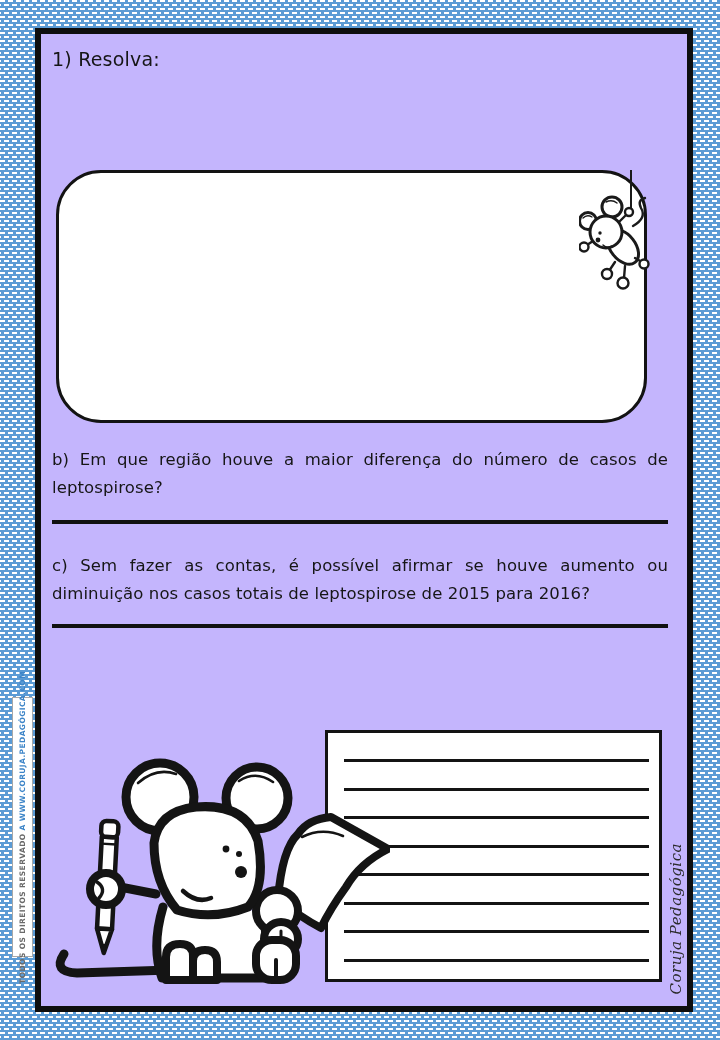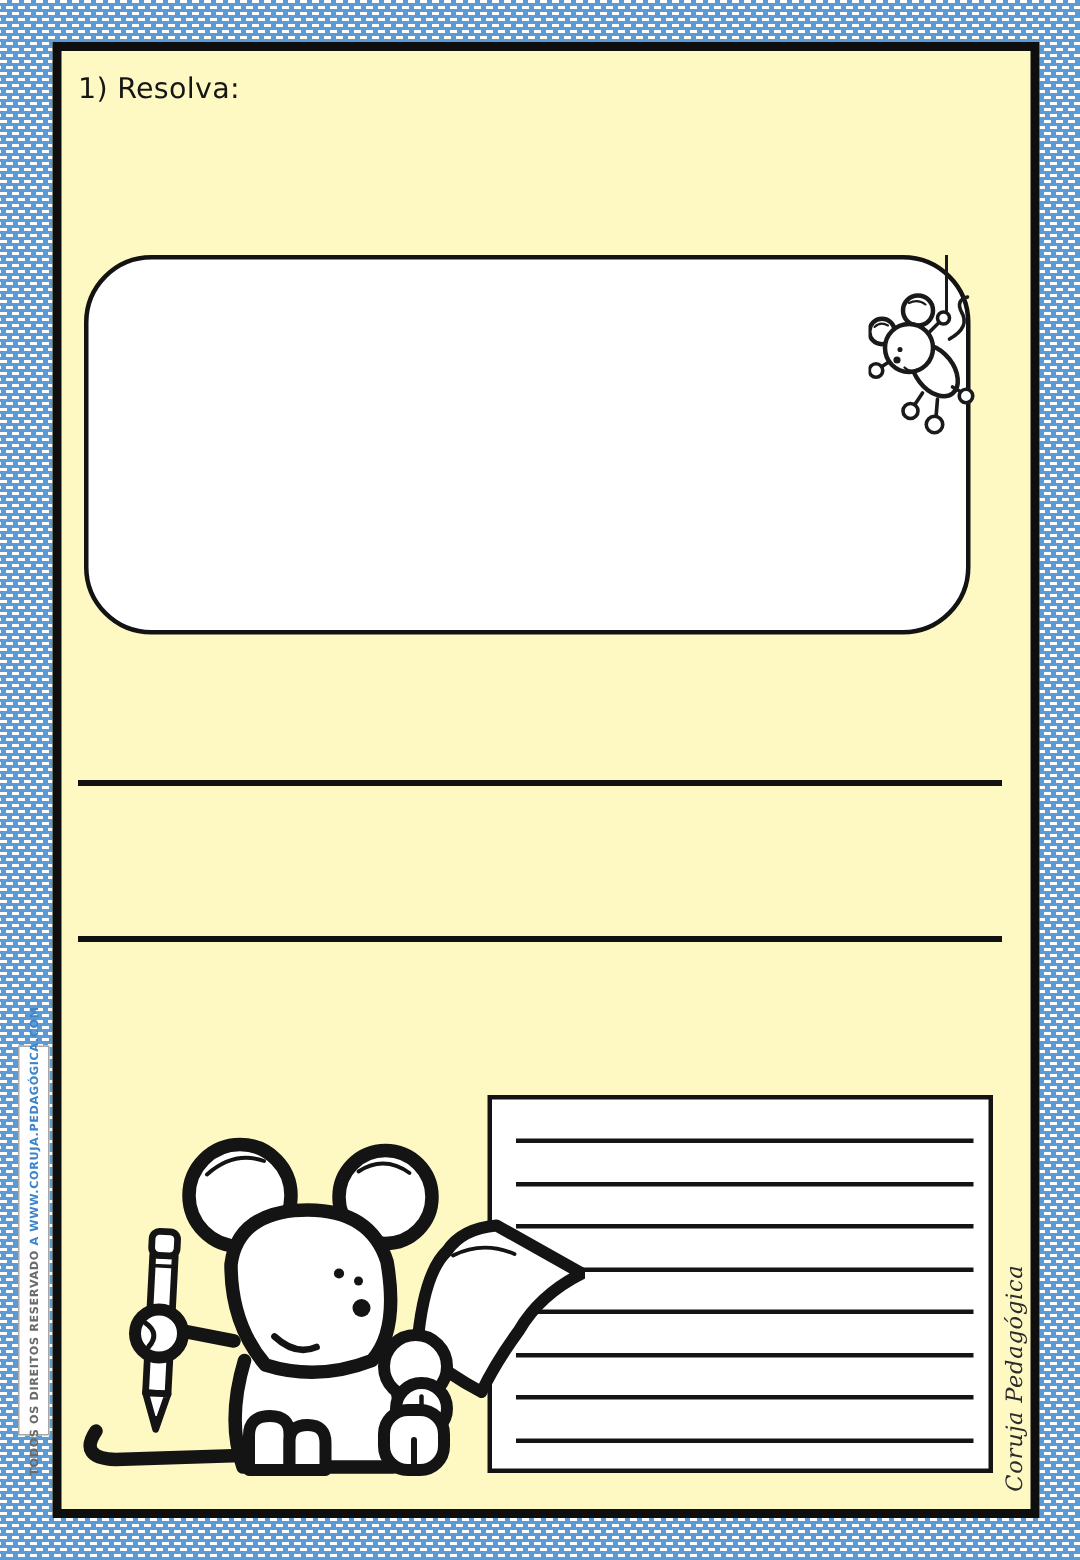--- a/index.html
+++ b/index.html
@@ -17,21 +17,21 @@
       conic-gradient(at 5px 2px, rgba(0,0,0,0) 270deg, #ffffff 270deg),
       conic-gradient(at 5px 2px, rgba(0,0,0,0) 270deg, #ffffff 270deg);
     background-size:8px 8px, 8px 8px;
     background-position:0 0, 4px 4px;
     position:relative;
   }
   .page{
     position:absolute;
     left:35px; top:28px;
     width:646px; height:972px;
-    background:#fef9c3;
+    background:#c4b5fd;
     border:6px solid #0e0e0e;
     box-sizing:content-box;
   }
   .page-inner{position:absolute;inset:0;}
   .page-title{
     position:absolute; left:11px; top:14px;
     font-size:19px; color:var(--ink); letter-spacing:.2px;
   }
   .qtext{
     position:absolute; left:11px; width:616px;
@@ -128,22 +128,24 @@
           <circle cx="27" cy="62" r="16" fill="#ffffff" stroke-width="3"></circle>
           <path d="M4,48 Q8,44 13,47" stroke-width="1.4"></path>
           <path d="M27,32 Q33,29 38,33" stroke-width="1.4"></path>
           <circle cx="21" cy="63" r="1.7" fill="#1a1a1a" stroke="none"></circle>
           <circle cx="19" cy="70" r="2.4" fill="#1a1a1a" stroke="none"></circle>
           <path d="M24,75 Q28,79 33,76" stroke-width="1.5"></path>
         </g>
       </svg>
     </div>
 
+    <div class="qtext q-b">b) Em que região houve a maior diferença do número de casos de leptospirose?</div>
     <div class="answer-line line-b"></div>
 
+    <div class="qtext q-c">c) Sem fazer as contas, é possível afirmar se houve aumento ou diminuição nos casos totais de leptospirose de 2015 para 2016?</div>
     <div class="answer-line line-c"></div>
 
 
     <div class="lines-box">
       <div id="answer-lines">
           <div class="ans-line"></div>
           <div class="ans-line"></div>
           <div class="ans-line"></div>
           <div class="ans-line"></div>
           <div class="ans-line"></div>

